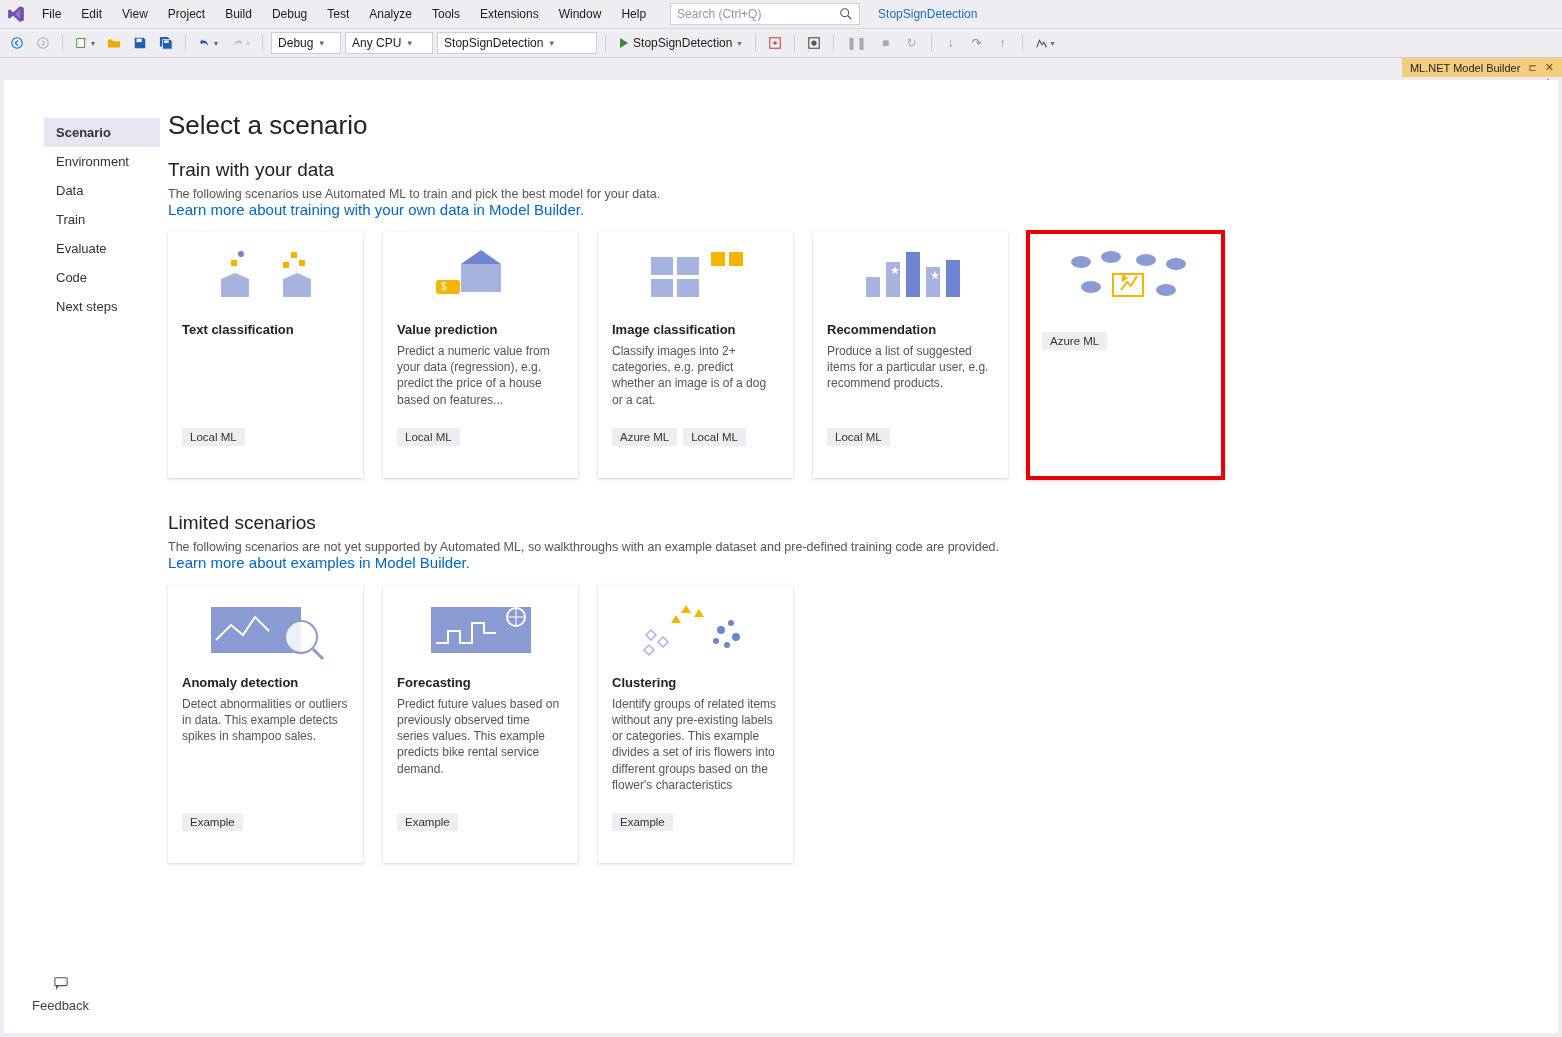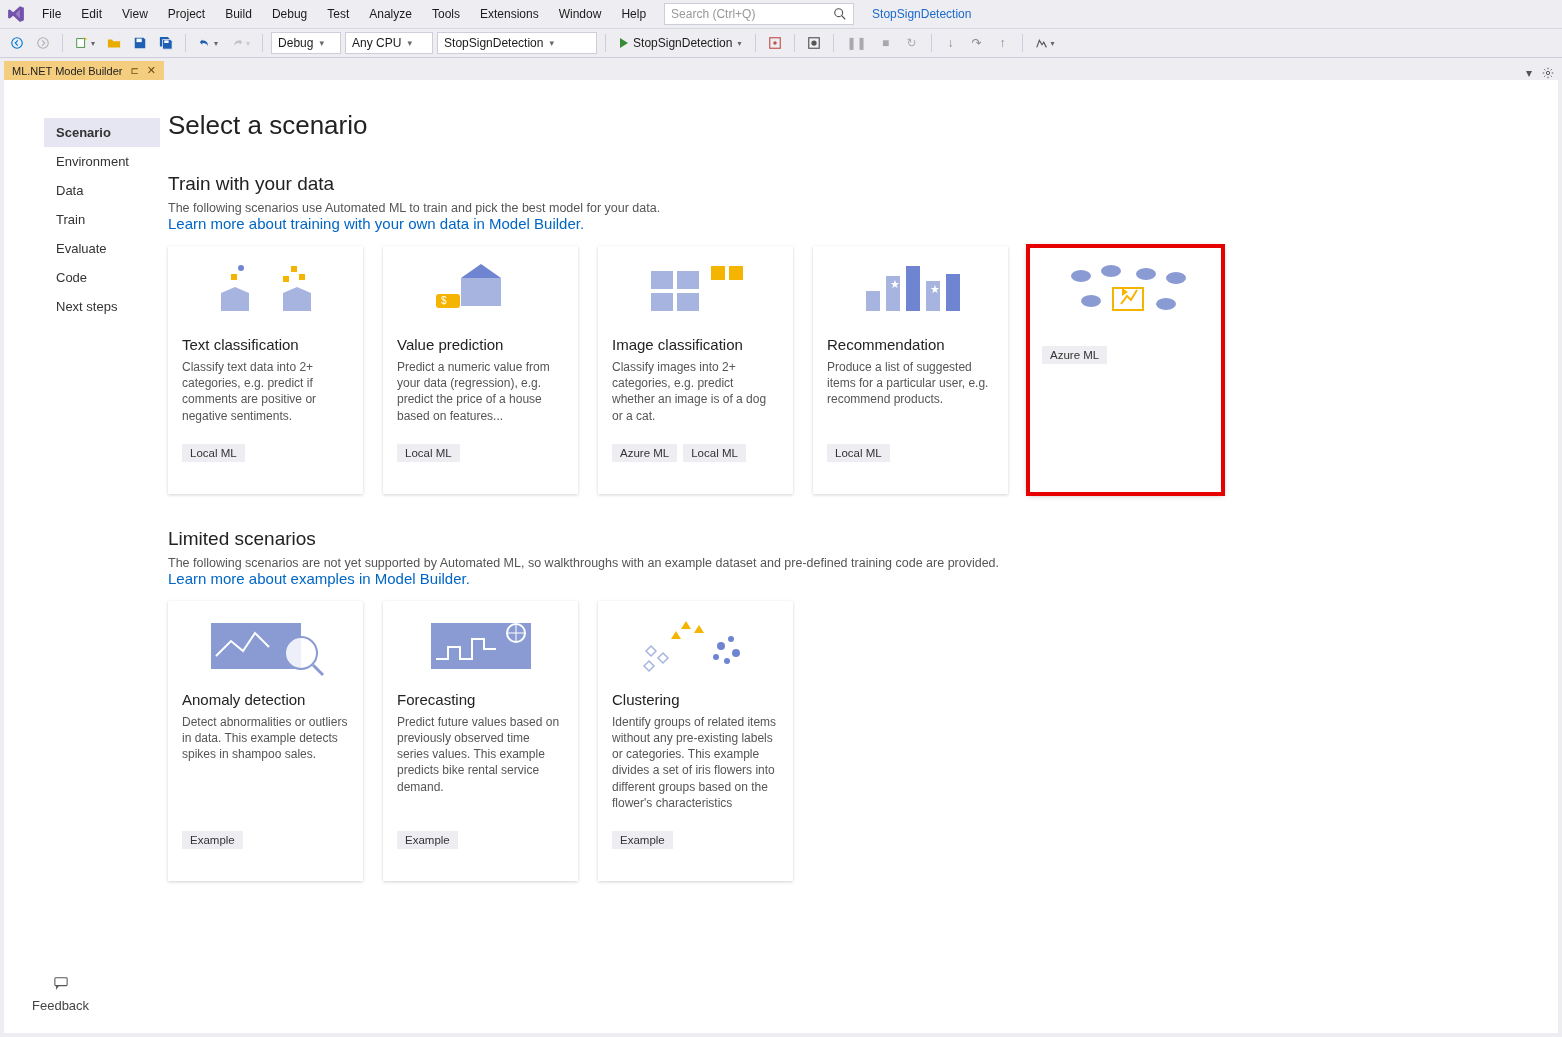--- a/index.html
+++ b/index.html
@@ -2,59 +2,59 @@
 <html><head>
 <meta charset="utf-8">
 <style>
   * { box-sizing: border-box; margin: 0; padding: 0; font-family: "Segoe UI", Tahoma, sans-serif; }
   body { background: #eeeef2; width: 1562px; height: 1037px; font-size: 12px; color: #1b1b1b; }
 
   
   .menubar { display:flex; align-items:center; height:28px; padding:12px 6px; background:#eeeef2; }
   .menubar .logo { width:20px; height:20px; display:flex; align-items:center; justify-content:center; margin-right:6px; }
   .menubar .menu-item { padding:4px 10px; color:#1b1b1b; cursor:pointer; }
-  .menubar .search { margin-left:8px; width:190px; height:22px; border:1px solid #cccedb; background:#fff; display:flex; align-items:center; padding:0 6px; color:#999; justify-content:space-between; }
+  .menubar .search { margin-left:14px; width:190px; height:22px; border:1px solid #cccedb; background:#fff; display:flex; align-items:center; padding:0 6px; color:#999; justify-content:space-between; }
   .menubar .solution { margin-left:18px; color:#1b6acb; }
 
   
   .toolbar { display:flex; align-items:center; height:30px; padding:0 6px; background:#eeeef2; border-top:1px solid #d6d8e0; border-bottom:1px solid #cccedb; gap:4px; }
   .toolbar .tbtn { height:22px; min-width:22px; display:flex; align-items:center; justify-content:center; padding:0 4px; cursor:pointer; color:#444; }
   .toolbar .sep { width:1px; height:18px; background:#cccedb; margin:0 4px; }
   .toolbar .combo { height:22px; border:1px solid #cccedb; background:#fff; display:flex; align-items:center; padding:0 6px; gap:6px; color:#1b1b1b; cursor:pointer; }
   .toolbar .combo .chev { color:#666; font-size:9px; }
   .toolbar .run { display:flex; align-items:center; gap:5px; padding:0 6px; cursor:pointer; }
   .toolbar .run .tri { width:0;height:0;border-top:5px solid transparent;border-bottom:5px solid transparent;border-left:8px solid #388a34; }
 
   
-  .doctabs { display:flex; align-items:flex-end; height:22px; background:#eeeef2; padding-left:4px; }
+  .doctabs { display:flex; align-items:flex-end; height:22px; background:#eeeef2; padding-left:4px;flex-direction:column; }
   .doctab { background:#f5cd7e; padding:3px 8px; display:flex; align-items:center; gap:8px; font-size:11px; color:#222; }
   .doctab .pin { font-size:10px; color:#6b4f10; cursor:pointer; }
   .doctab .close { font-size:11px; color:#6b4f10; cursor:pointer; }
   .doctabs .right { margin-left:auto; display:flex; align-items:center; gap:10px; padding-right:8px; color:#555; }
 
   
   .surface { background:#fff; margin:0 4px 4px 4px; height:calc(1037px - 28px - 30px - 22px - 4px); position:relative; padding:30px 40px; overflow:hidden; }
 
   .columns { display:flex; gap:8px; height:100%; }
   .leftnav { width:116px; flex-shrink:0; margin-top:8px; }
   .leftnav .step { padding:7px 12px; color:#333; font-size:13px; cursor:pointer; }
   .leftnav .step.active { background:#e6e6f2; font-weight:600; }
 
   .content { flex:1; }
-  h1 { font-weight:400; font-size:26px; color:#222; margin-bottom:32px; }
+  h1 { font-weight:400; font-size:26px; color:#222; margin-bottom:18px; }
   h2 { font-weight:400; font-size:19px; color:#222; margin-bottom:6px; }
   .desc { font-size:12.5px; color:#555; }
   .link { color:#0066c5; cursor:pointer; font-size:15px; }
 
   .cards { display:flex; gap:20px; margin-top:14px; margin-bottom:34px; flex-wrap:nowrap; }
   .card { width:195px; background:#fff; box-shadow:0 1px 3px rgba(0,0,0,0.18); display:flex; flex-direction:column; cursor:pointer; }
   .card.highlight { outline:4px solid #e60000; outline-offset:-2px; box-shadow:0 1px 6px rgba(0,0,0,0.3); }
   .card .illus { height:90px; display:flex; align-items:center; justify-content:center; }
   .card .body { padding:0 14px 10px 14px; flex:1; }
-  .card .title { font-weight:400; font-size:15px; color:#222; margin-bottom:6px; }
+  .card .title { font-weight:700; font-size:13px; color:#222; margin-bottom:6px; }
   .card .text { font-size:12px; color:#555; line-height:1.35; }
   .card .tags { padding:10px 14px 32px 14px; display:flex; gap:6px; }
   .tag { background:#eeeef2; color:#333; font-size:11.5px; padding:3px 8px; }
 
   .feedback { position:absolute; left:28px; bottom:20px; display:flex; align-items:center; gap:8px; color:#444; font-size:13px; cursor:pointer;flex-direction:column; }
 
   svg { display:block; }
   .ico { width:14px;height:14px; }
 </style>
 </head>
@@ -226,21 +226,20 @@
                 </g>
                 <rect x="40" y="18" width="6" height="6" fill="#f5b400"></rect>
                 <rect x="100" y="10" width="6" height="6" fill="#f5b400"></rect>
                 <rect x="108" y="18" width="6" height="6" fill="#f5b400"></rect>
                 <rect x="92" y="20" width="6" height="6" fill="#f5b400"></rect>
                 <circle cx="50" cy="12" r="3" fill="#6f85d1"></circle>
               </svg>
             </div>
             <div class="body">
               <div class="title">Text classification</div>
-              <div class="text">Classify text data into 2+ categories, e.g. predict if comments are positive or negative sentiments.</div>
             </div>
             <div class="tags">
               <span class="tag">Local ML</span>
             </div>
           </div>
           <div class="card">
             <div class="illus">
               <svg width="150" height="70" viewBox="0 0 150 70">
                 <rect x="55" y="22" width="40" height="28" fill="#a7b4e0"></rect>
                 <polygon points="55,22 75,8 95,22" fill="#6f85d1"></polygon>

